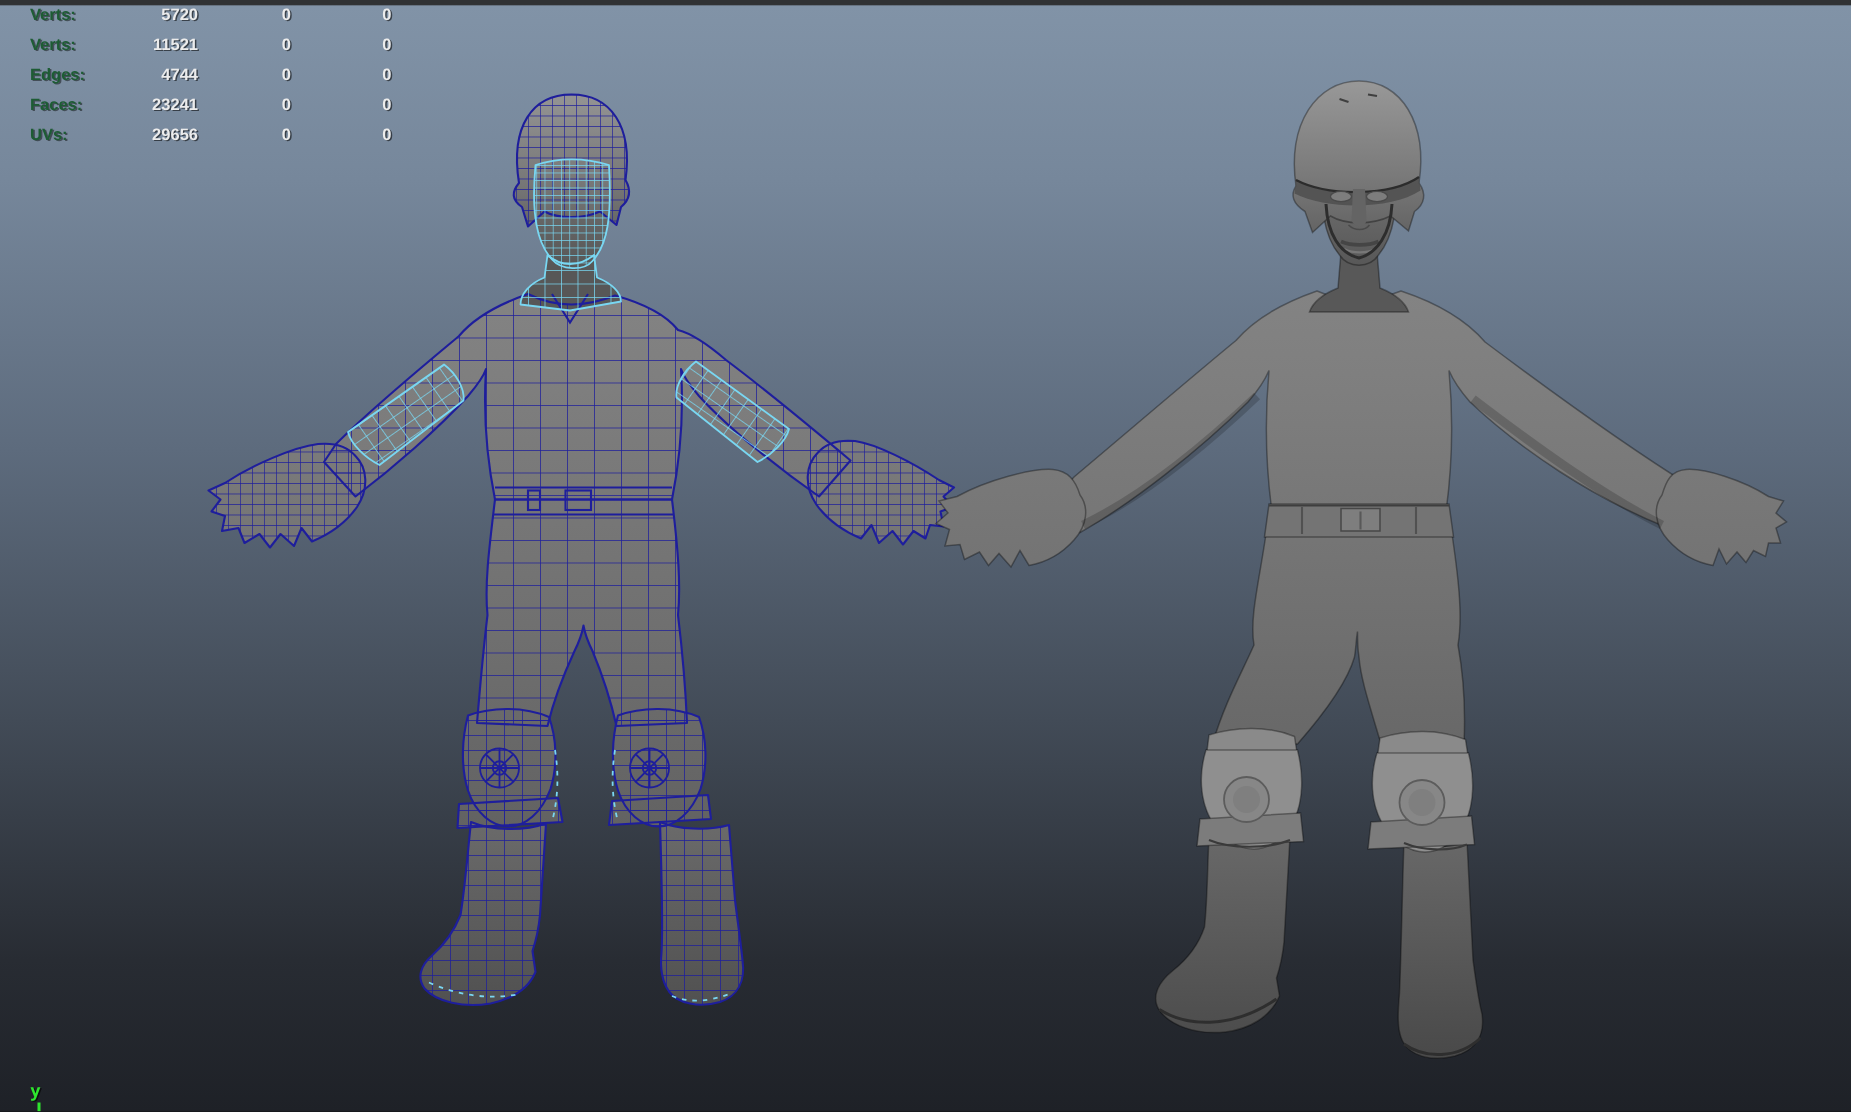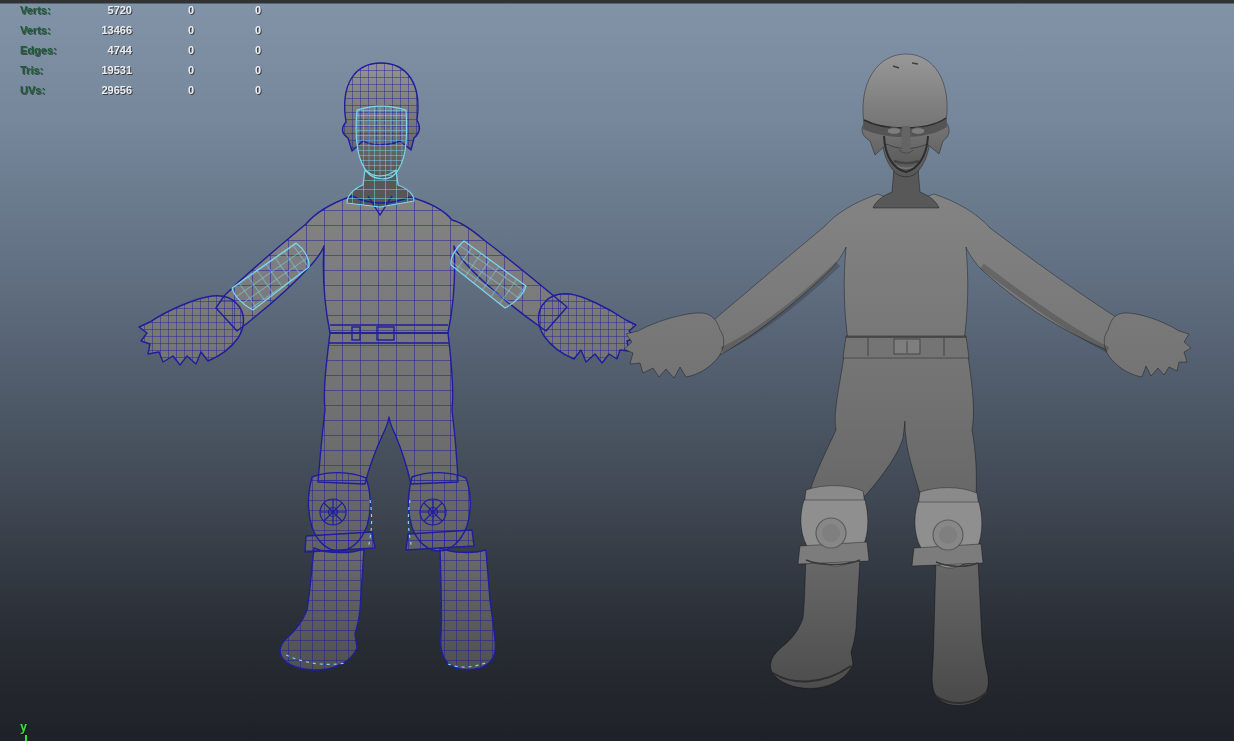--- a/index.html
+++ b/index.html
@@ -245,37 +245,37 @@
       <div class="hud-c1">
         <span class="hud-label">Verts:</span>
         <span class="hud-val">5720</span>
       </div>
       <span class="hud-val">0</span>
       <span class="hud-val">0</span>
     </div>
     <div class="hud-row">
       <div class="hud-c1">
         <span class="hud-label">Verts:</span>
-        <span class="hud-val">13466</span>
+        <span class="hud-val">11521</span>
       </div>
       <span class="hud-val">0</span>
       <span class="hud-val">0</span>
     </div>
     <div class="hud-row">
       <div class="hud-c1">
         <span class="hud-label">Edges:</span>
         <span class="hud-val">4744</span>
       </div>
       <span class="hud-val">0</span>
       <span class="hud-val">0</span>
     </div>
     <div class="hud-row">
       <div class="hud-c1">
-        <span class="hud-label">Tris:</span>
-        <span class="hud-val">19531</span>
+        <span class="hud-label">Faces:</span>
+        <span class="hud-val">23241</span>
       </div>
       <span class="hud-val">0</span>
       <span class="hud-val">0</span>
     </div>
     <div class="hud-row">
       <div class="hud-c1">
         <span class="hud-label">UVs:</span>
         <span class="hud-val">29656</span>
       </div>
       <span class="hud-val">0</span>

